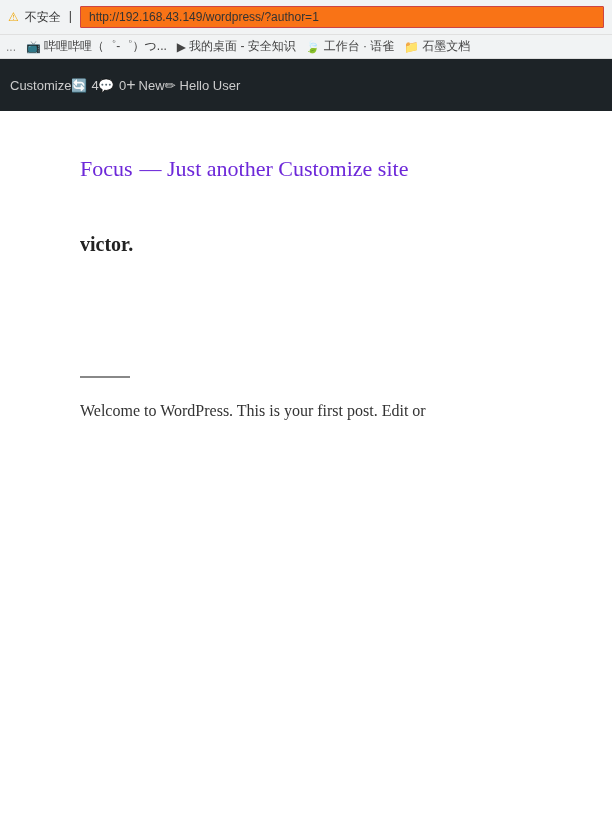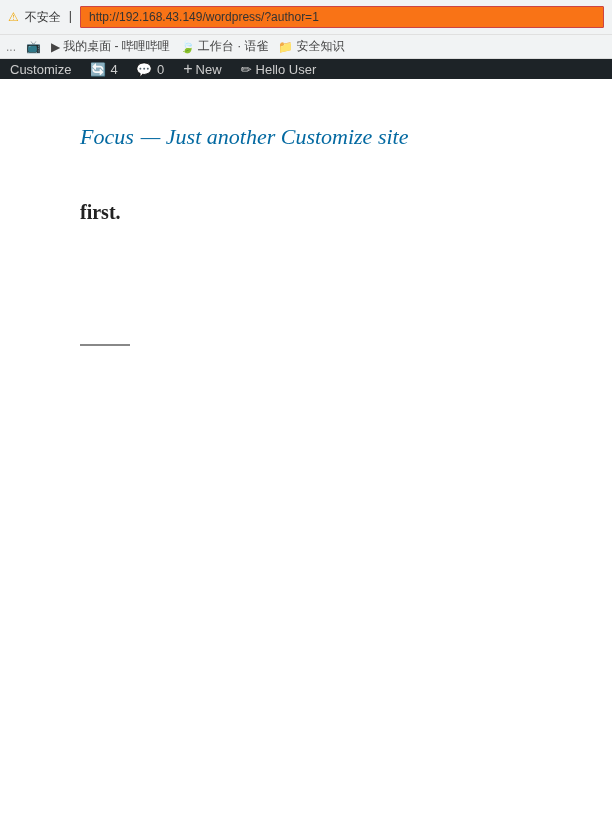--- a/index.html
+++ b/index.html
@@ -10,29 +10,29 @@
     .address-bar-row { display: flex; align-items: center; padding: 6px 8px; gap: 6px; background: #f1f3f4; }
     .warning-icon { color: #f0a500; font-size: 12px; }
     .address-bar { flex: 1; background: #f97316; border: 1px solid #c44; padding: 3px 8px; font-size: 12px; font-family: Arial, sans-serif; color: #333; border-radius: 1px; }
     .address-bar-text { font-size: 12px; color: #333; font-family: Liberation Mono, monospace; }
 
     
     .bookmarks-bar { display: flex; align-items: center; padding: 3px 6px; gap: 10px; background: #f1f3f4; border-top: 1px solid #e0e0e0; font-size: 12px; font-family: Arial, sans-serif; color: #444; overflow: hidden; }
     .bookmark-item { white-space: nowrap; cursor: pointer; display: flex; align-items: center; gap: 3px; }
 
     
-    .wp-admin-bar { background: #1d2327; color: #fff; display: flex; align-items: center; padding: 0 10px; height: 20px; font-family: Arial, sans-serif; font-size: 13px; gap: 19px; }
+    .wp-admin-bar { background: #1d2327; color: #fff; display: flex; align-items: center; padding: 0 10px; height: 52px; font-family: Arial, sans-serif; font-size: 13px; gap: 0; }
     .wp-admin-bar-item { color: #ccc; cursor: pointer; display: flex; align-items: center; gap: 4px; white-space: nowrap; }
     .wp-admin-bar .new-item { display: flex; align-items: center; gap: 3px; }
     .wp-admin-bar .plus { font-size: 16px; }
 
     
     .site-header { padding: 40px 80px 20px 80px; }
     .site-title { font-family: Georgia, serif; font-size: 28px; font-weight: normal; color: #222; }
-    .site-title span { font-style: italic; font-size: 22px; color: #0369a1; font-weight: normal; }
+    .site-title span { font-size: 22px; color: #6d28d9; font-weight: normal; }
 
     .site-main { padding: 20px 80px; }
 
     .author-archives-heading { font-family: Georgia, serif; font-size: 22px; color: #999; font-weight: normal; margin-bottom: 6px; position: relative; display: inline-block; }
     .author-archives-heading::after { content: ''; display: block; position: absolute; bottom: -2px; left: 0; width: 100%; height: 1px; background: #c44; }
     .author-name { font-family: Georgia, serif; font-size: 20px; font-weight: bold; color: #222; margin-top: 10px; }
 
     .divider-line { width: 50px; height: 2px; background: #888; margin: 120px 0 20px 0; }
     .post-title { font-family: Arial, Helvetica, sans-serif; font-size: 42px; font-weight: 900; color: #111; margin-bottom: 20px; line-height: 1.1; }
     .post-excerpt { font-family: Georgia, serif; font-size: 16px; color: #333; line-height: 1.6; }
@@ -50,32 +50,33 @@
     <span class="address-bar-text">|</span>
     <div class="address-bar">
       <span>http://192.168.43.149/wordpress/?author=1</span>
     </div>
   </div>
 
   <div class="bookmarks-bar">
     <span class="bookmark-item dots">...</span>
     <span class="bookmark-item">
       <span style="color:#00a1d6;">📺</span>
+      <span>哔哩哔哩（゜-゜）つ...</span>
     </span>
     <span class="bookmark-item">
       <span>▶</span>
-      <span>我的桌面 - 哔哩哔哩</span>
+      <span>我的桌面 - 安全知识</span>
     </span>
     <span class="bookmark-item">
       <span style="color:#4caf50;">🍃</span>
       <span>工作台 · 语雀</span>
     </span>
     <span class="bookmark-item">
       <span style="color:#f5a623;">📁</span>
-      <span>安全知识</span>
+      <span>石墨文档</span>
     </span>
   </div>
 </div>
 
 <div class="wp-admin-bar">
   <span class="wp-admin-bar-item">
     <span>Customize</span>
   </span>
   <span class="wp-admin-bar-item">
     <span>🔄</span>
@@ -98,17 +99,18 @@
 <div class="site-header">
   <h1 class="site-title">
     <span>Focus</span>
     <span>— Just another Customize site</span>
   </h1>
 </div>
 
 <div class="site-main">
 
   <div>
-    <p class="author-name">first.</p>
+    <p class="author-name">victor.</p>
   </div>
 
   <div class="divider-line"></div>
+  <p class="post-excerpt">Welcome to WordPress. This is your first post. Edit or</p>
 </div>
 
 </body></html>

